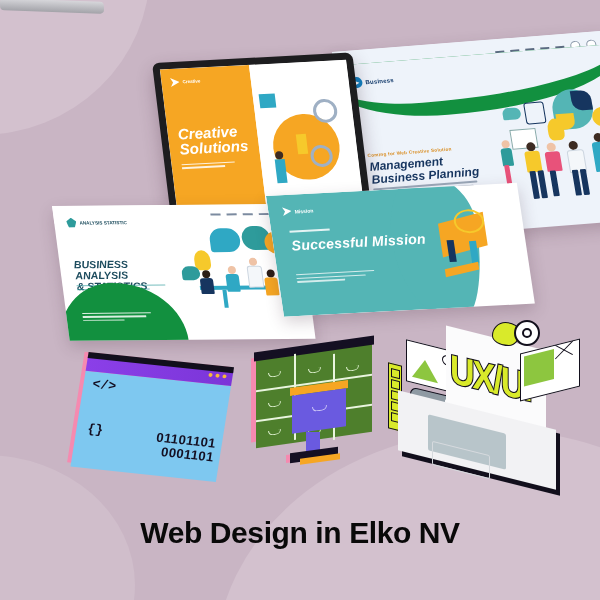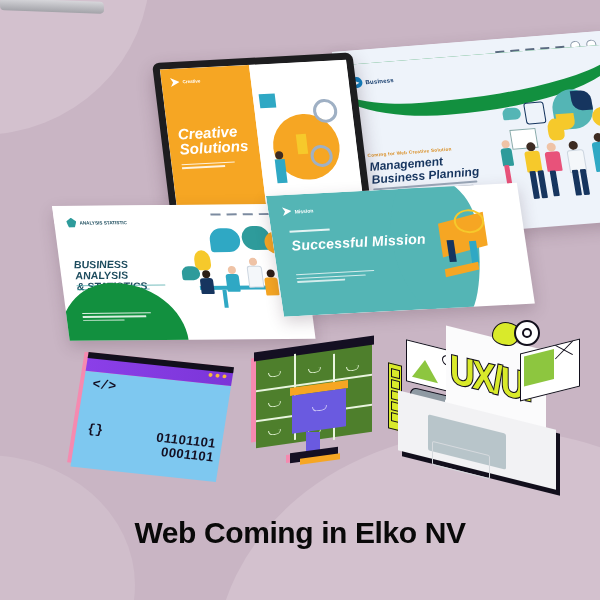--- a/index.html
+++ b/index.html
@@ -469,15 +469,15 @@
     <div class="uxui-text">UX/UI</div>
     <div class="ux-blob"></div>
     <div class="ux-gear"></div>
     <div class="ux-wire">
       <span class="fill"></span>
       <span class="x1"></span>
       <span class="x2"></span>
     </div>
   </div>
 
-  <div id="title">Web Coming in Elko NV</div>
+  <div id="title">Web Design in Elko NV</div>
 
 </div>
 
 </body></html>

